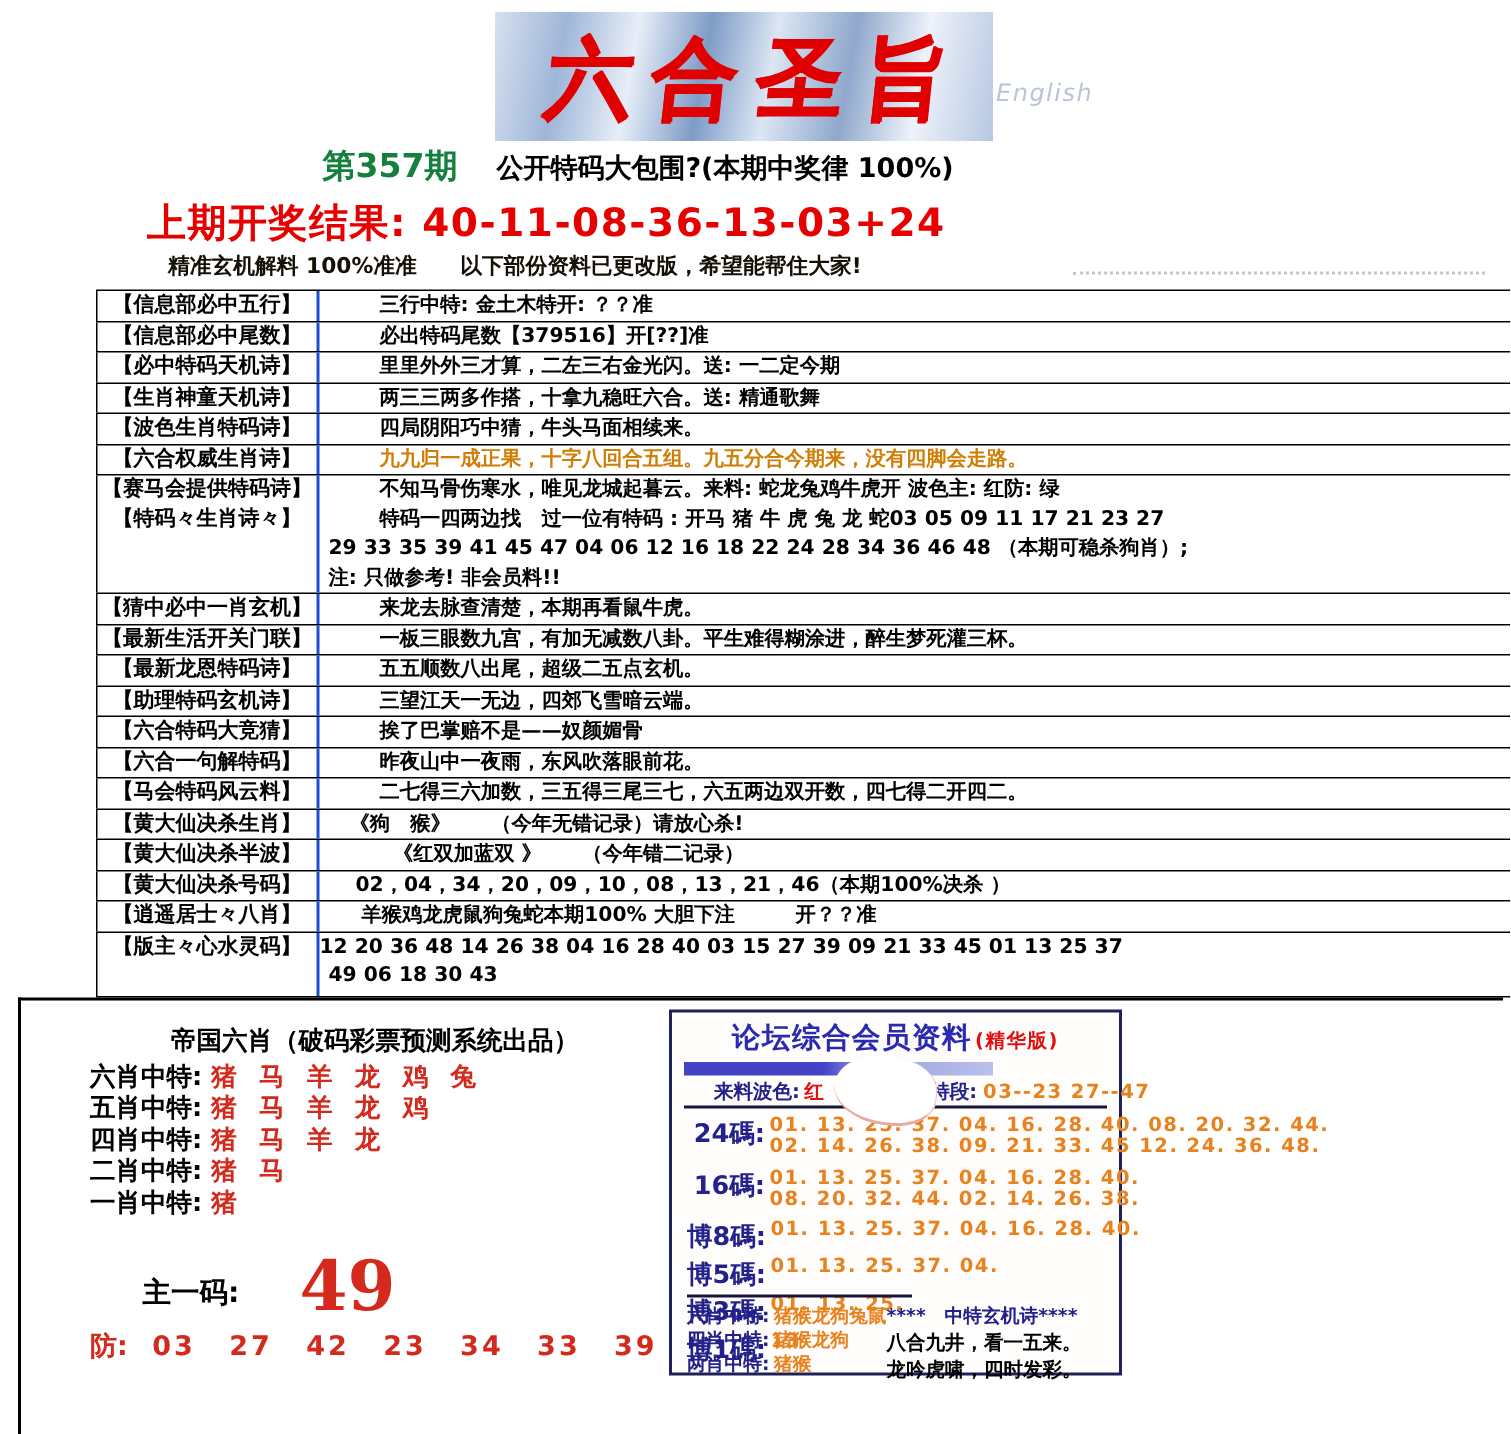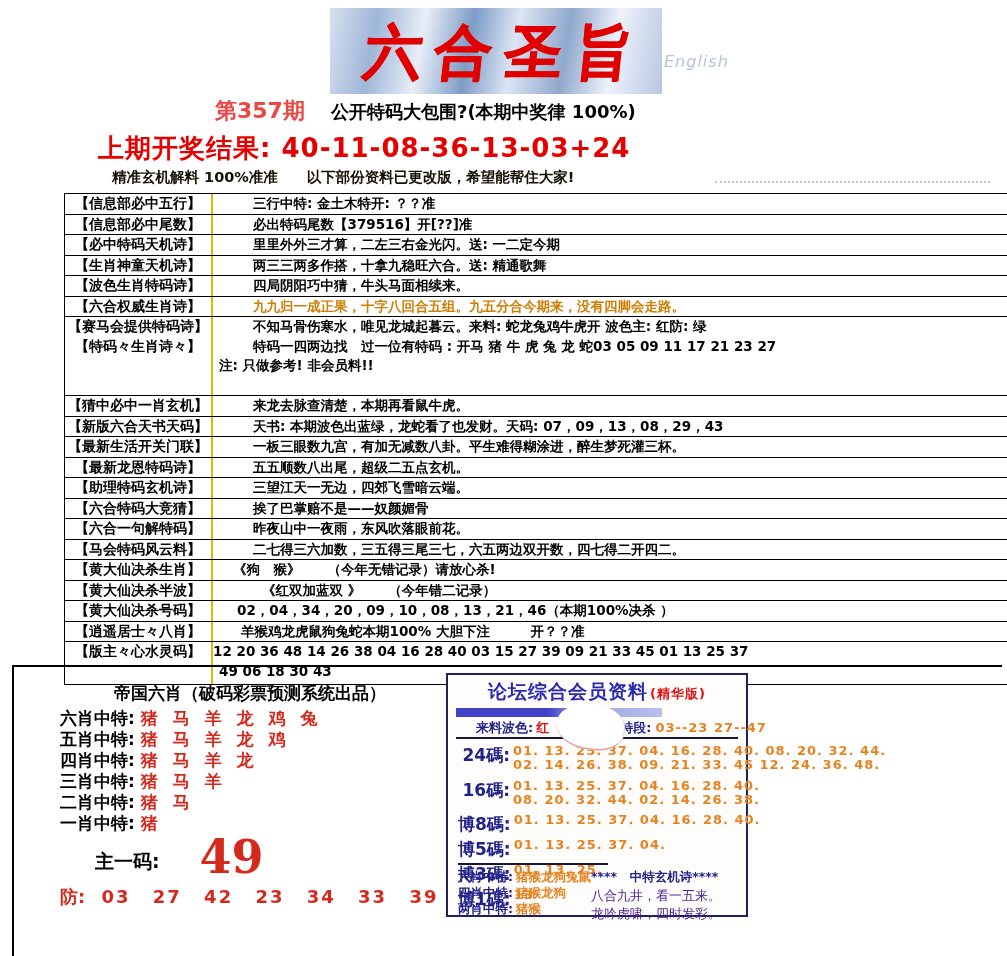--- a/index.html
+++ b/index.html
@@ -9,30 +9,30 @@
   .banner{position:absolute;left:330px;top:8px;width:332px;height:86px;
     background:linear-gradient(100deg,#d7e0ef 0%,#9fb6d8 14%,#e8eef8 28%,#7e9cc6 42%,
       #dce6f4 55%,#8fa8cc 70%,#eef2fa 84%,#b7c7e2 100%);}
   .banner-title{position:absolute;left:8px;top:6px;width:100%;text-align:center;
     font-size:58px;font-weight:bold;color:#e00000;letter-spacing:12px;
     font-family:"DejaVu Serif",serif;transform:skewX(-6deg);
     text-shadow:1px 0 #e00000,0 1px #e00000;}
   .banner-en{position:absolute;left:664px;top:52px;font-size:16px;color:#b9c4d6;
     font-style:italic;letter-spacing:1px;}
   .issue-line{position:absolute;left:215px;top:96px;display:flex;align-items:baseline;gap:26px;}
-  .issue-no{font-size:22px;font-weight:bold;color:#ef4444;}
+  .issue-no{font-size:22px;font-weight:bold;color:#15803d;}
   .issue-text{font-size:18px;font-weight:bold;color:#000;}
   .result-line{position:absolute;left:98px;top:131px;font-size:26px;font-weight:bold;
     color:#e60000;letter-spacing:1px;}
   .notice-line{position:absolute;left:112px;top:168px;font-size:14.5px;font-weight:bold;color:#151005;}
   .gray-dashes{position:absolute;left:715px;top:181px;width:275px;border-top:2px dotted #c5c5c5;}
   
   .ltable{position:absolute;left:64px;top:193px;width:943px;border-top:1.5px solid #000;}
   .trow{display:flex;border-bottom:1px solid #000;}
-  .tlabel{flex:0 0 146px;border-left:1.5px solid #000;border-right:2px solid #eab308;
+  .tlabel{flex:0 0 146px;border-left:1.5px solid #000;border-right:2px solid #1d4ed8;
     font-size:14px;font-weight:bold;color:#000;text-align:center;line-height:19.5px;
     overflow:hidden;}
   .tcontent{flex:1;font-size:13.5px;font-weight:bold;color:#000;line-height:19.5px;overflow:hidden;}
   .tline{white-space:nowrap;}
   .c-orange{color:#cf7e06;}
   
   .bottom-top-border{position:absolute;left:12px;top:665px;width:990px;border-top:2.5px solid #000;}
   .bottom-left-border{position:absolute;left:12px;top:665px;height:291px;border-left:2.5px solid #000;}
   .empire{position:absolute;left:60px;top:682px;width:380px;}
   .empire-title{font-size:17px;font-weight:bold;color:#000;text-align:center;margin-bottom:3px;}
@@ -61,21 +61,21 @@
   .code-group .clab{flex:0 0 52px;text-align:right;font-size:17px;font-weight:bold;color:#22228a;white-space:nowrap;}
   .code-group .clines{margin-left:3px;}
   .code-line{font-size:13px;font-weight:bold;color:#e8821e;letter-spacing:1px;line-height:14px;white-space:nowrap;}
   .mdivider{position:absolute;left:10px;top:188px;width:150px;border-top:2px solid #15153f;}
   .mbottom{position:absolute;left:10px;top:194px;width:280px;display:flex;}
   .mzodiac{flex:0 0 132px;}
   .mz-row{font-size:12.5px;font-weight:bold;line-height:16px;white-space:nowrap;}
   .mz-row .lab{color:#22228a;} .mz-row .val{color:#e8821e;margin-left:3px;}
   .mpoem{flex:1;}
   .mpoem-header{font-size:12.5px;font-weight:bold;color:#22228a;white-space:nowrap;}
-  .mpoem-line{font-size:13px;font-weight:normal;color:#4c1d95;line-height:16px;margin-top:2px;white-space:nowrap;}
+  .mpoem-line{font-size:13px;font-weight:bold;color:#000000;line-height:16px;margin-top:2px;white-space:nowrap;}
   .mblob{position:absolute;left:108px;top:29px;width:68px;height:44px;background:#fff;
     border-radius:52% 48% 46% 54%;transform:rotate(7deg);z-index:3;
     border-bottom:2px solid rgba(210,100,80,0.55);border-right:1px solid rgba(210,100,80,0.3);}
 </style>
 </head>
 <body>
 
 <div id="page">
 
   <div class="banner">
@@ -142,37 +142,30 @@
         </div>
       </div>
       <div class="trow" style="height: 78px;">
         <div class="tlabel">
           <div>【赛马会提供特码诗】</div>
           <div>【特码々生肖诗々】</div>
         </div>
         <div class="tcontent">
           <div class="tline" style="padding-left: 40px;">不知马骨伤寒水，唯见龙城起暮云。来料: 蛇龙兔鸡牛虎开  波色主: 红防: 绿</div>
           <div class="tline" style="padding-left: 40px;">特码一四两边找　过一位有特码 : 开马 猪 牛 虎 兔 龙 蛇03 05 09 11 17 21 23 27</div>
+          <div class="tline" style="padding-left: 6px;">29 33 35 39 41 45 47 04 06 12 16 18 22 24 28 34 36 46 48 （本期可稳杀狗肖）;</div>
           <div class="tline" style="padding-left: 6px;">注: 只做参考! 非会员料!!</div>
         </div>
       </div>
       <div class="trow" style="height: 19.5px;">
         <div class="tlabel">
           <div>【猜中必中一肖玄机】</div>
         </div>
         <div class="tcontent">
           <div class="tline" style="padding-left: 40px;">来龙去脉查清楚，本期再看鼠牛虎。</div>
-        </div>
-      </div>
-      <div class="trow" style="height: 19.5px;">
-        <div class="tlabel">
-          <div>【新版六合天书天码】</div>
-        </div>
-        <div class="tcontent">
-          <div class="tline" style="padding-left: 40px;">天书: 本期波色出蓝绿，龙蛇看了也发财。天码: 07，09，13，08，29，43</div>
         </div>
       </div>
       <div class="trow" style="height: 19.5px;">
         <div class="tlabel">
           <div>【最新生活开关门联】</div>
         </div>
         <div class="tcontent">
           <div class="tline" style="padding-left: 40px;">一板三眼数九宫，有加无减数八卦。平生难得糊涂进，醉生梦死灌三杯。</div>
         </div>
       </div>
@@ -261,21 +254,20 @@
 
   <div class="bottom-top-border"></div>
   <div class="bottom-left-border"></div>
 
   <div class="empire">
     <div class="empire-title">帝国六肖（破码彩票预测系统出品）</div>
     <div id="empire-rows">
         <div class="empire-row"><span class="lab">六肖中特:</span><span class="val">猪 马 羊 龙 鸡 兔</span></div>
         <div class="empire-row"><span class="lab">五肖中特:</span><span class="val">猪 马 羊 龙 鸡</span></div>
         <div class="empire-row"><span class="lab">四肖中特:</span><span class="val">猪 马 羊 龙</span></div>
-        <div class="empire-row"><span class="lab">三肖中特:</span><span class="val">猪 马 羊</span></div>
         <div class="empire-row"><span class="lab">二肖中特:</span><span class="val">猪 马</span></div>
         <div class="empire-row"><span class="lab">一肖中特:</span><span class="val">猪</span></div>
       </div>
   </div>
   <div class="main-code">
     <span class="lab">主一码:</span>
     <span class="val">49</span>
   </div>
   <div class="guard">
     <span class="lab">防:</span>

